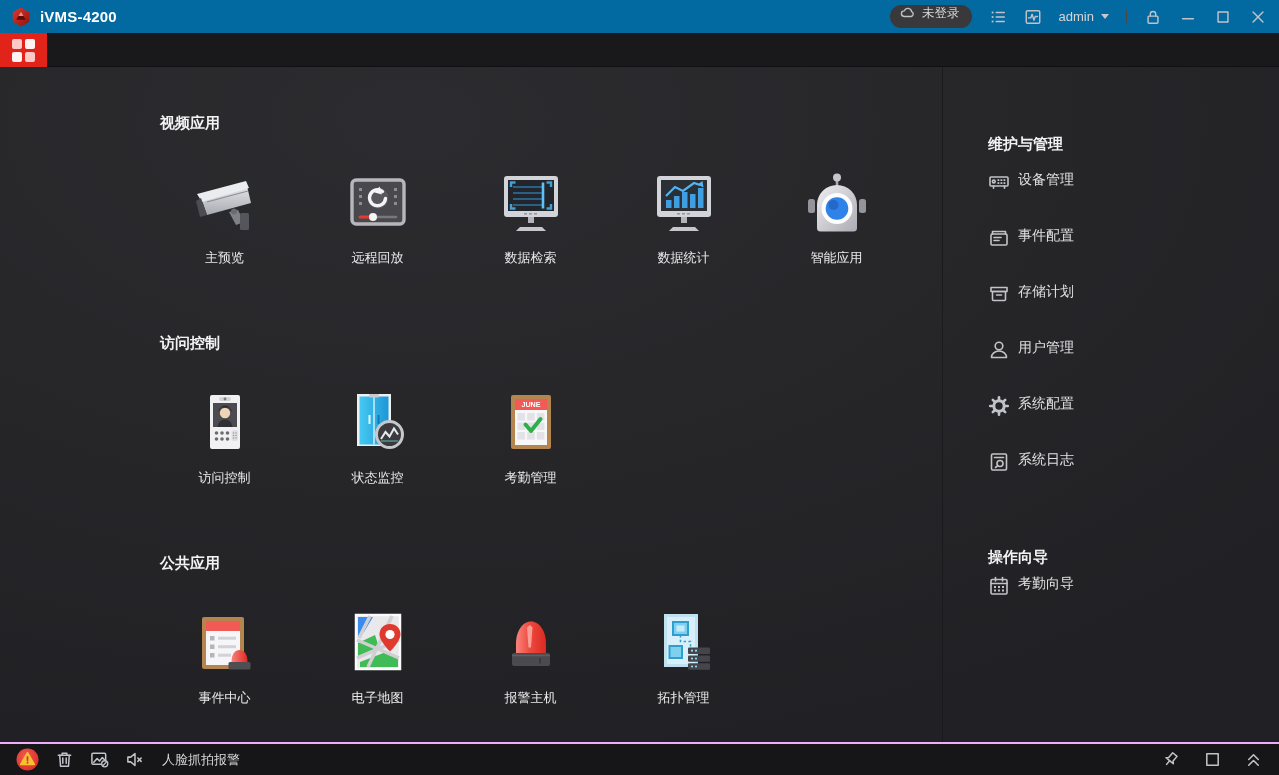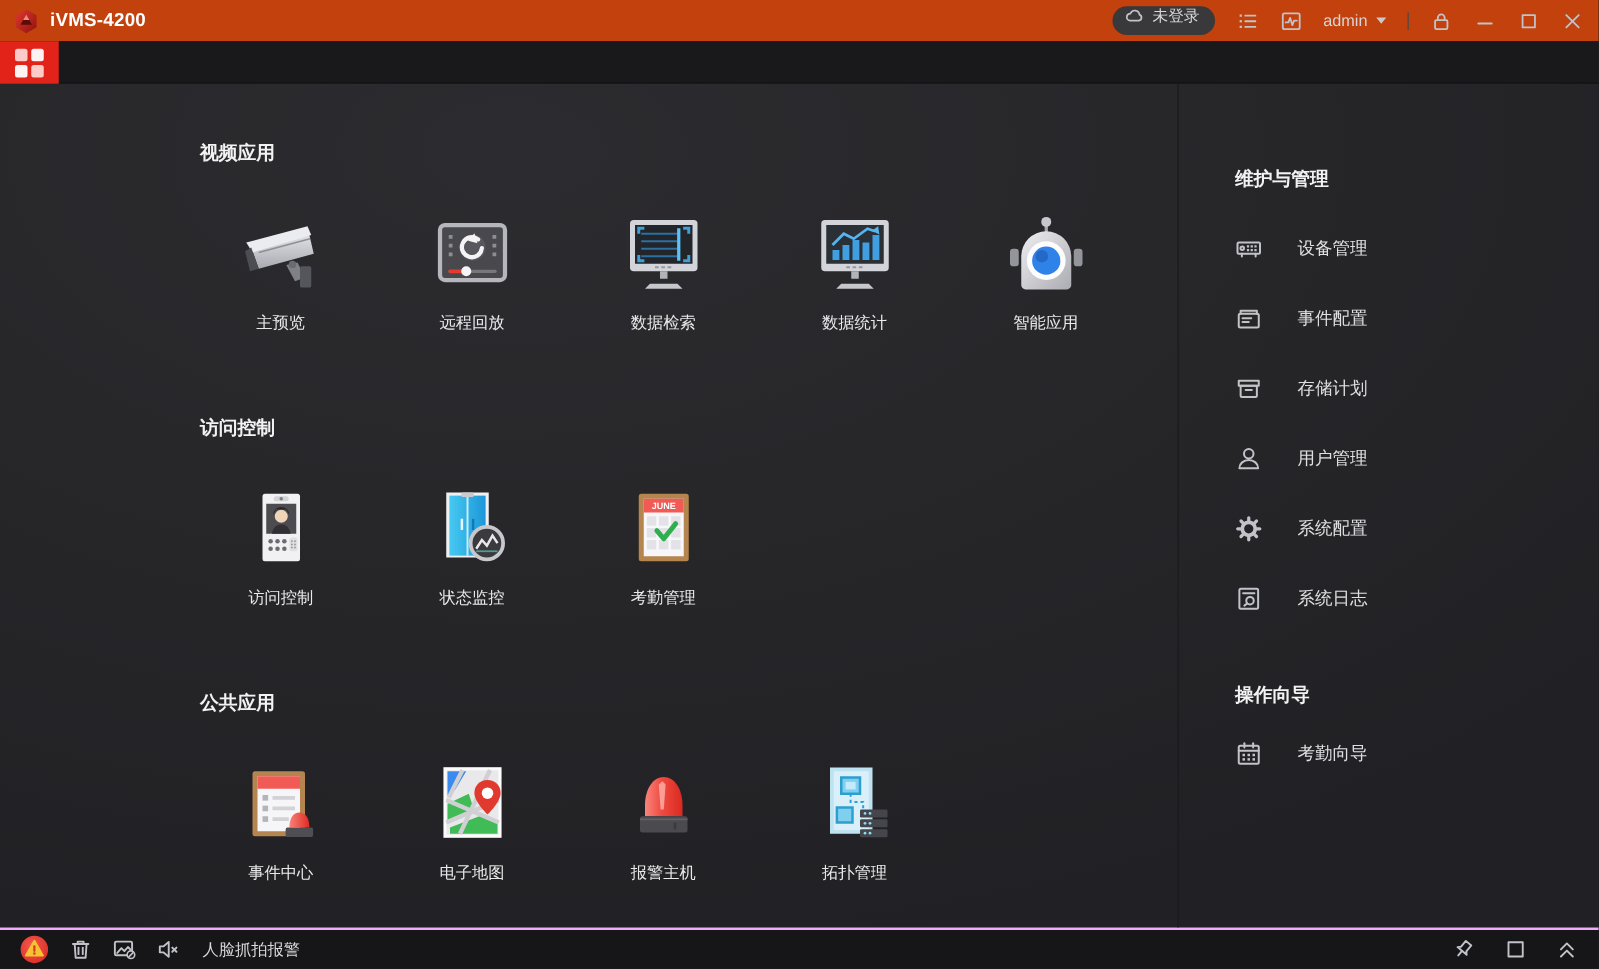--- a/index.html
+++ b/index.html
@@ -4,21 +4,21 @@
 <style>
   * { margin:0; padding:0; box-sizing:border-box; }
   html,body { width:1279px; height:775px; overflow:hidden; }
   body {
     font-family:"Liberation Sans","DejaVu Sans",sans-serif;
     background:#202023; color:#e8e8e9;
     -webkit-font-smoothing:antialiased;
   }
   
   .titlebar {
-    height:33px; background:#c2410c;
+    height:33px; background:#0369a1;
     display:flex; align-items:center; padding:0 12px 0 10px;
   }
   .logo { width:22px; height:22px; margin-right:8px; }
   .app-title { color:#fff; font-weight:bold; font-size:15px; letter-spacing:.2px; }
   .tb-right { margin-left:auto; display:flex; align-items:center; gap:17px; }
   .login-pill {
     background:#39393c; border-radius:12px; height:23px; padding:0 12px 0 9px;
     display:flex; align-items:flex-start; gap:6px; color:#d9d9db; font-size:12.5px; cursor:pointer;
   }
   .tb-icon { width:18px; height:18px; display:flex; align-items:center; justify-content:center; cursor:pointer; }
@@ -48,21 +48,21 @@
   .app-item { width:153px; display:flex; flex-direction:column; align-items:center; cursor:pointer; }
   .app-icon { width:64px; height:64px; }
   .app-icon svg { width:64px; height:64px; display:block; }
   .app-label { margin-top:16px; font-size:13px; color:#e9e9ea; line-height:15px; }
   
   .sidebar { width:337px; border-left:1px solid #1a1a1d; padding:69px 0 0 45px; }
   .sb-title { color:#f2f2f3; font-size:15px; font-weight:bold; line-height:15px; }
   .sb-items { margin-top:20px; }
   .sb-items-2 { margin-top:11px; }
   .sb-group-2 { margin-top:42px; }
-  .sb-item { height:56px; display:flex; align-items:center; gap:28px; cursor:pointer; }
+  .sb-item { height:56px; display:flex; gap:8px; cursor:pointer; }
   .sb-icon { width:22px; height:22px; }
   .sb-icon svg { width:22px; height:22px; display:block; }
   .sb-label { color:#e0e0e2; font-size:14px; }
   
   .statusbar {
     height:33px; background:#161619; border-top:2px solid #f0abfc;
     display:flex; align-items:center; padding:0 16px;
   }
   .sb-left { display:flex; align-items:center; gap:16px; }
   .status-icon { width:19px; height:19px; display:flex; align-items:center; justify-content:center; cursor:pointer; }

